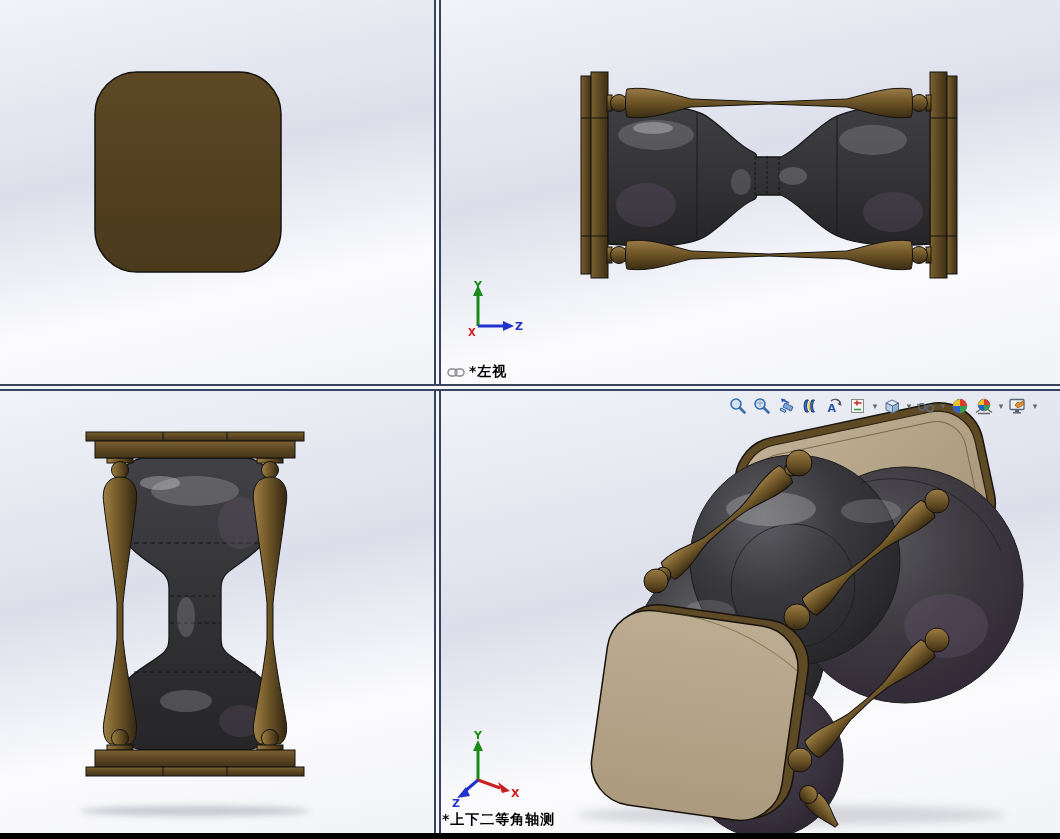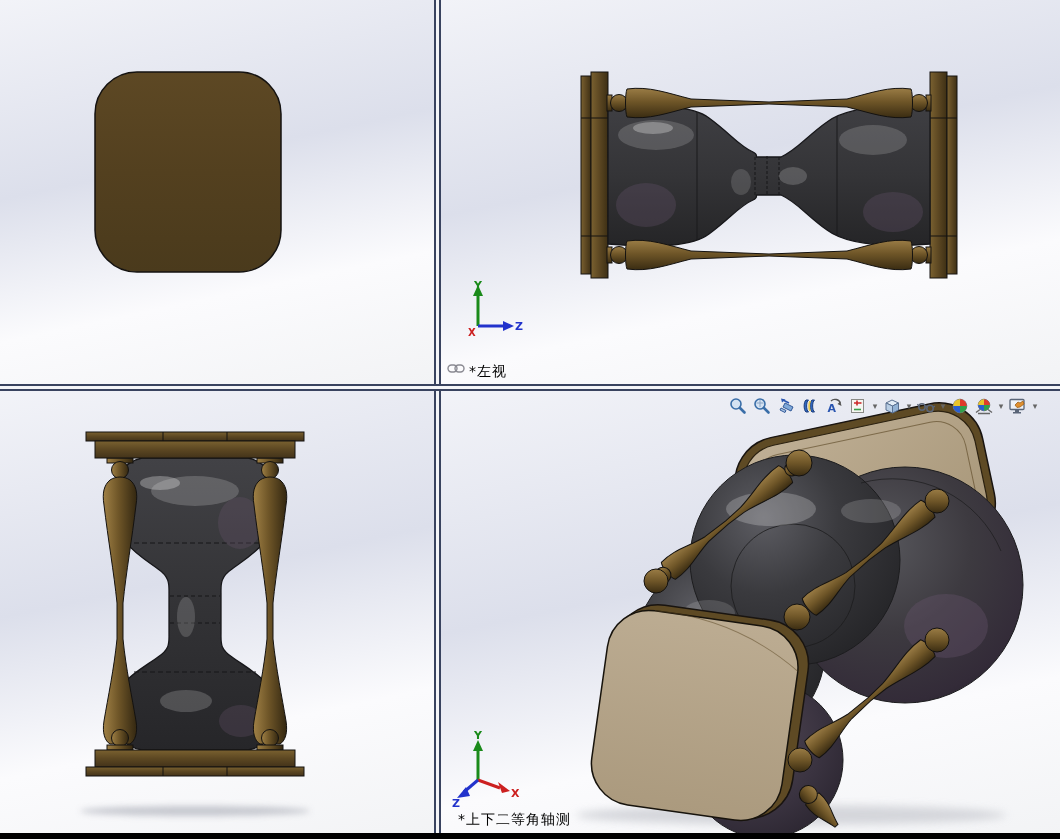--- a/index.html
+++ b/index.html
@@ -9,24 +9,24 @@
     background:linear-gradient(168deg,#f2f3f8 0%,#dcdfeb 42%,#fbfbfd 72%,#f2f3f5 100%);}
   #vp-tl{left:0;top:0;width:434px;height:384px;}
   #vp-tr{left:441px;top:0;width:619px;height:384px;}
   #vp-bl{left:0;top:391px;width:434px;height:448px;}
   #vp-br{left:441px;top:391px;width:619px;height:448px;}
   .divider-v{position:absolute;left:434px;top:0;width:7px;height:839px;box-sizing:border-box;
     background:#f4f5f8;border-left:2px solid #39435f;border-right:2px solid #39435f;z-index:20;}
   .divider-h{position:absolute;left:0;top:384px;width:1060px;height:7px;box-sizing:border-box;
     background:#f4f5f8;border-top:2px solid #39435f;border-bottom:2px solid #39435f;z-index:20;}
   .bottom-bar{position:absolute;left:0;bottom:0;width:1060px;height:6px;background:#000;z-index:40;}
-  .vp-label{position:absolute;display:flex;gap:4px;z-index:10;
-    color:#000;font-size:14px;font-weight:normal;letter-spacing:1px;white-space:nowrap;}
+  .vp-label{position:absolute;display:flex;align-items:center;gap:4px;z-index:10;
+    color:#000;font-size:14px;font-weight:bold;letter-spacing:1px;white-space:nowrap;}
   #label-tr{left:6px;bottom:3px;}
-  #label-br{left:17px;bottom:10px;}
+  #label-br{left:1px;bottom:10px;}
   .triad{position:absolute;z-index:10;}
   #triad-tr{left:18px;top:278px;}
   #triad-br{left:10px;top:338px;}
   .hud-toolbar{position:absolute;top:4px;right:20px;display:flex;align-items:center;z-index:15;}
   .hud-btn{display:flex;align-items:center;justify-content:center;width:24px;height:22px;
     border:none;background:transparent;padding:0;cursor:default;}
   .hud-btn svg{display:block;}
   .caret{font-size:9px;color:#666;width:10px;text-align:center;line-height:22px;}
   svg text{font-family:"DejaVu Sans","Liberation Sans",sans-serif;}
 </style>

